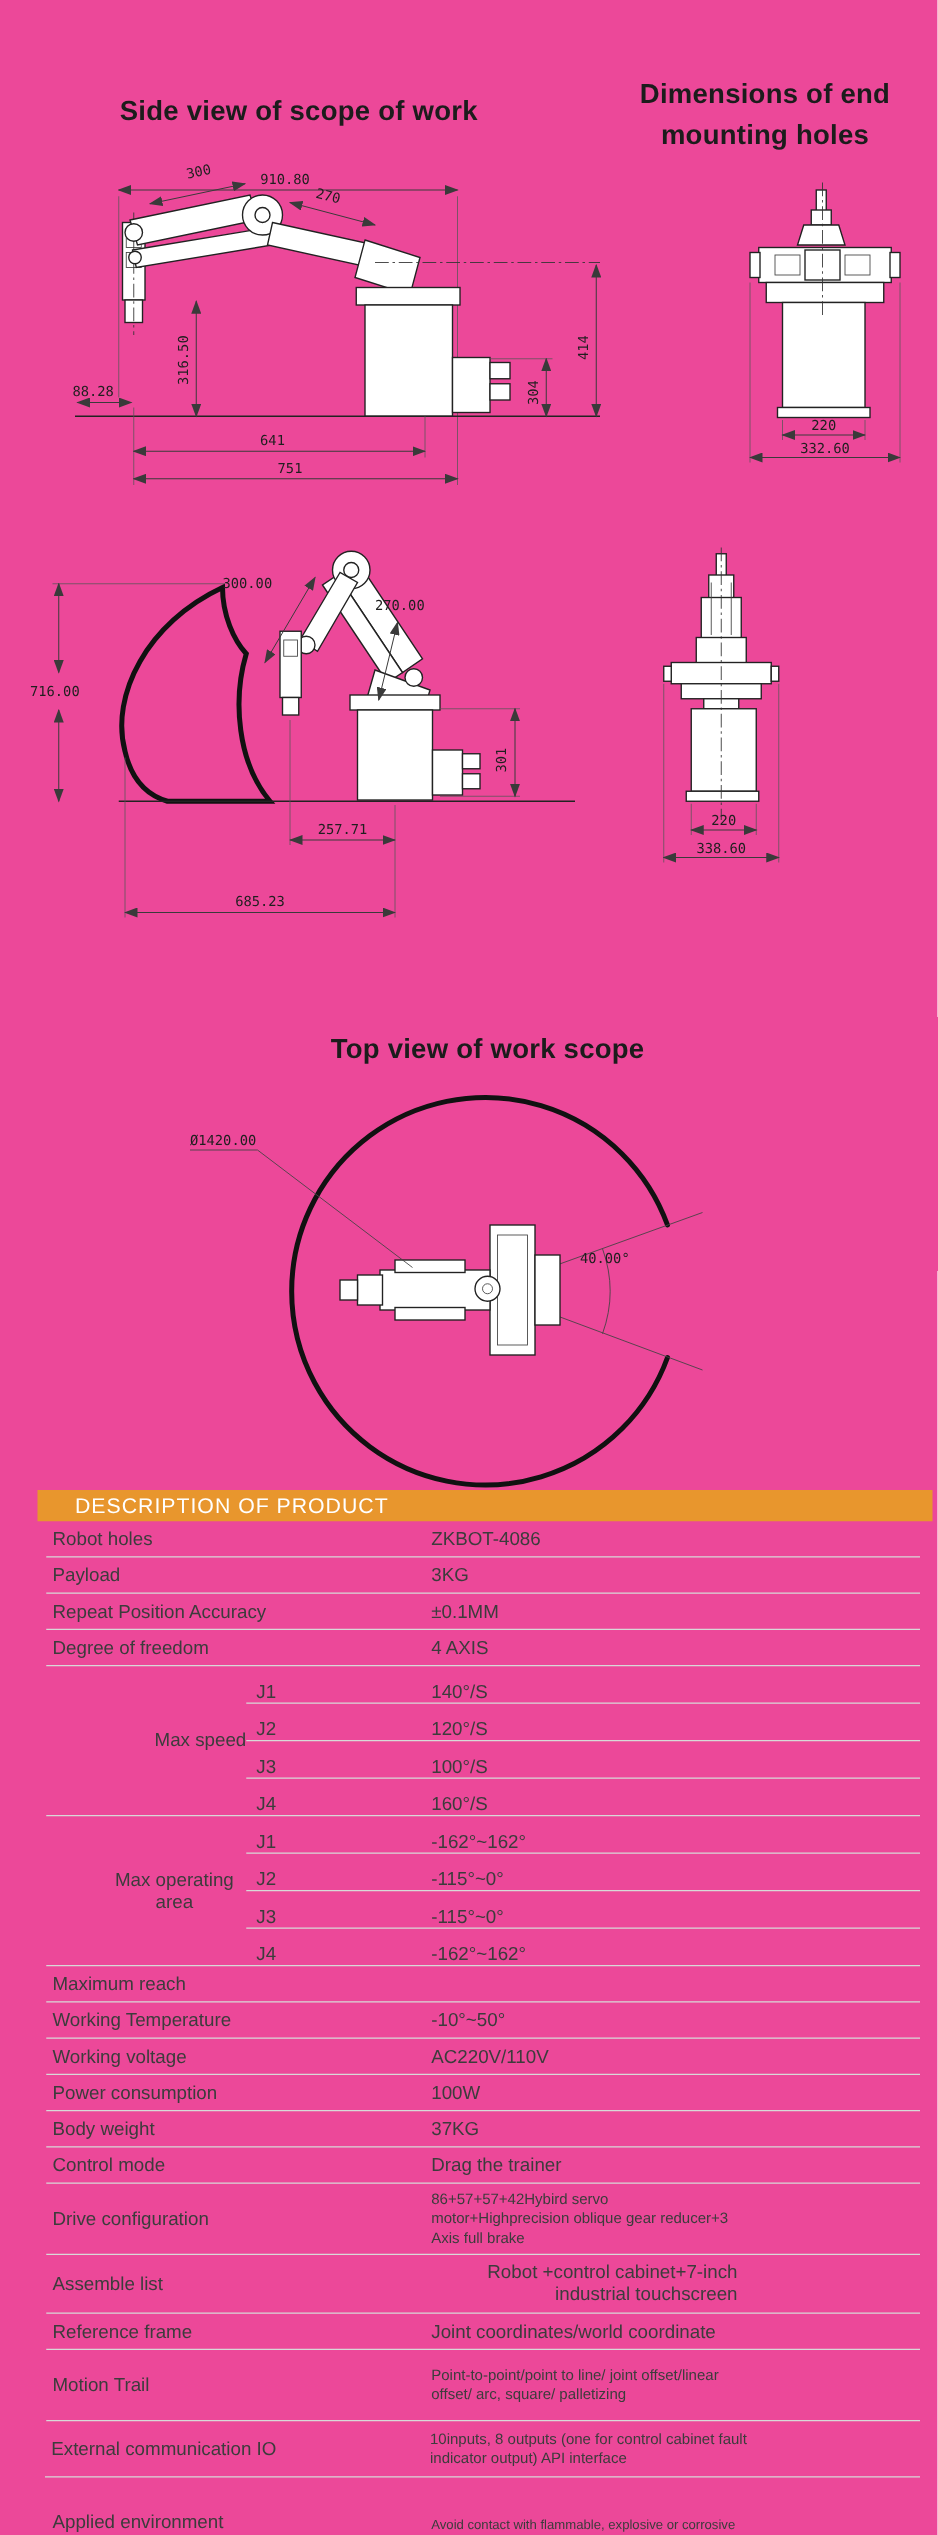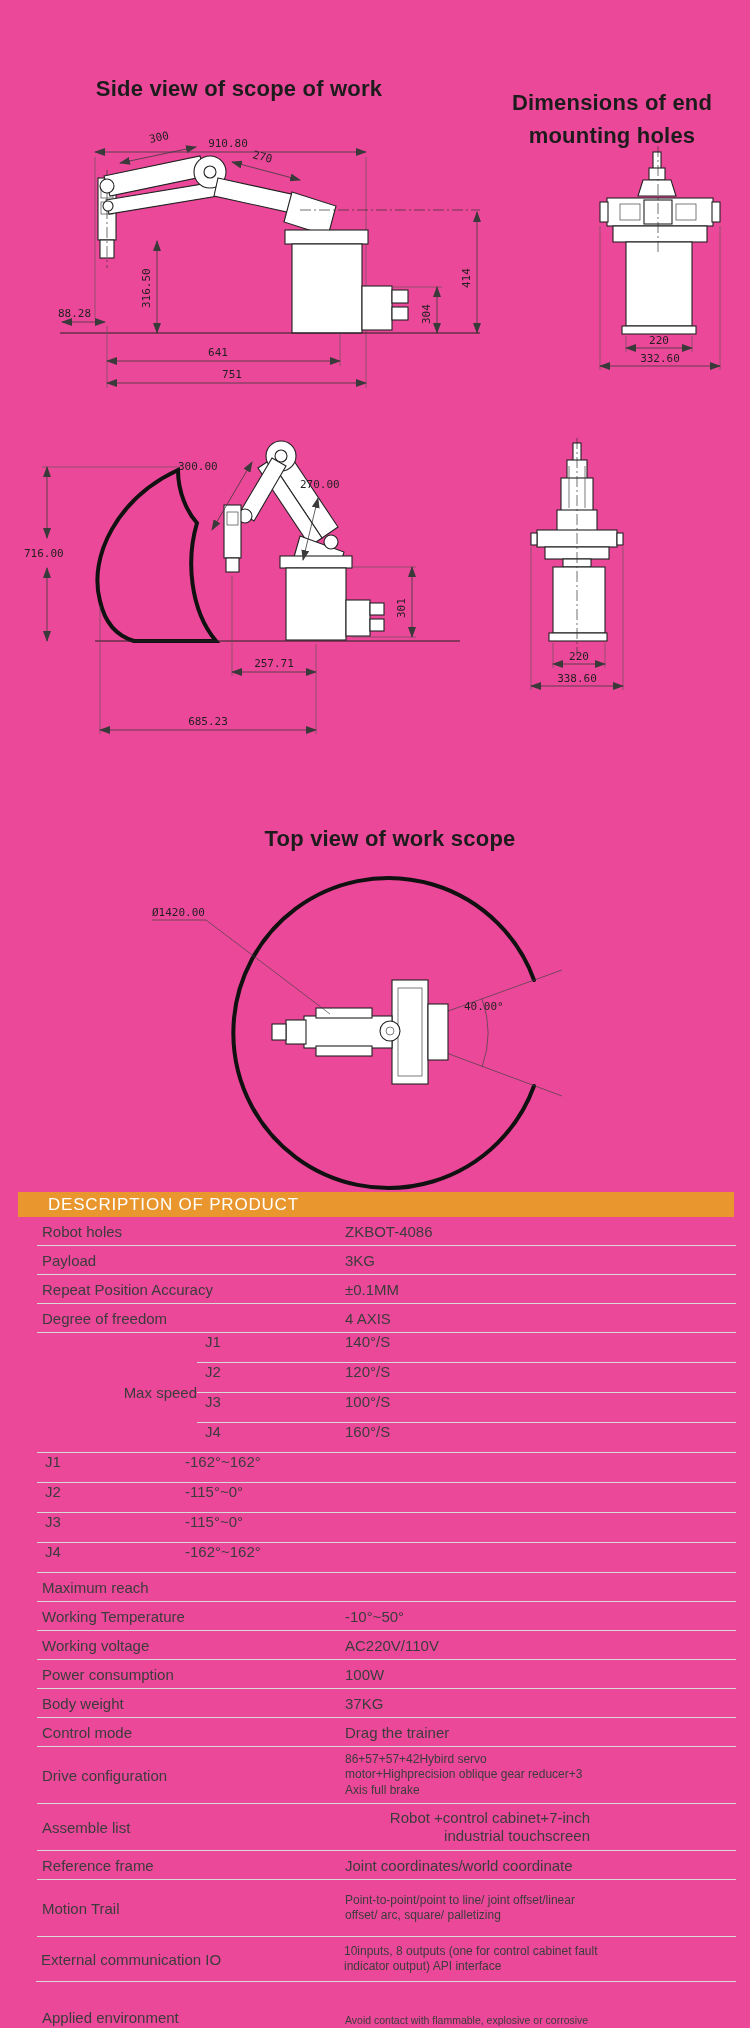--- a/index.html
+++ b/index.html
@@ -1,45 +1,45 @@
 <!DOCTYPE html>
 <html><head>
 <meta charset="utf-8">
 <style>
   html,body{margin:0;padding:0;background:#fff;}
   body{font-family:"Liberation Sans",sans-serif;color:#222;}
   #canvas{position:relative;width:750px;height:2028px;background:#ec4899;overflow:hidden;}
 
   .dwg-title{position:absolute;transform:translateX(-50%);font-size:22px;font-weight:600;
              color:#1c1c1c;white-space:nowrap;letter-spacing:0.2px;}
-  .dwg-title.two-line{white-space:normal;text-align:center;line-height:33px;width:260px;margin-top:28px;}
+  .dwg-title.two-line{white-space:normal;text-align:center;line-height:33px;width:260px;}
 
   svg{position:absolute;left:0;top:0;}
   .ln{stroke:#222;stroke-width:1.1;fill:none;}
   .lnf{stroke:#222;stroke-width:1.1;fill:#fff;}
   .thin{stroke:#444;stroke-width:0.7;fill:none;}
   .thick{stroke:#111;stroke-width:4;fill:none;stroke-linecap:round;}
   .dim{stroke:#3a3a3a;stroke-width:0.8;fill:none;marker-start:url(#ar);marker-end:url(#ar);}
   .ext{stroke:#555;stroke-width:0.6;fill:none;}
   .cl{stroke:#333;stroke-width:0.7;fill:none;stroke-dasharray:11 3 2 3;}
   .dimtxt{font-family:"DejaVu Sans Mono",monospace;font-size:11px;fill:#1f1f1f;}
 
-  .orange-bar{position:absolute;left:18px;top:1192px;width:716px;height:25px;
+  .orange-bar{position:absolute;left:30px;top:1192px;width:716px;height:25px;
               display:flex;align-items:center;}
   .orange-bar span{color:#fff;font-size:17px;font-weight:500;letter-spacing:0.8px;padding-left:30px;}
 
   .spec-table{position:absolute;left:15px;top:1217px;width:721px;font-size:15px;color:#3c3c3c;}
   .t-row{display:flex;align-items:center;border-bottom:1px solid #d8d8d8;margin-left:22px;min-height:28px;}
   .t-label{width:300px;padding-left:5px;box-sizing:border-box;}
   .t-value{flex:1;padding-left:8px;}
   .t-group{display:flex;border-bottom:1px solid #d8d8d8;margin-left:22px;}
   .t-group-label{width:160px;display:flex;align-items:center;justify-content:flex-end;text-align:center;}
   .t-group-label span{max-width:115px;display:inline-block;}
   .t-sub{flex:1;}
-  .t-subrow{display:flex;align-items:flex-start;height:29px;border-bottom:1px solid #d8d8d8;}
+  .t-subrow{display:flex;align-items:flex-end;height:29px;border-bottom:1px solid #d8d8d8;}
   .t-subrow:last-child{border-bottom:none;}
   .sub-label{width:140px;padding-left:8px;box-sizing:border-box;}
   .sub-value{flex:1;padding-left:8px;}
   .h56{min-height:56px;} .h46{min-height:46px;} .h44{min-height:44px;margin-left:21px;}
   .v-sm{font-size:12px;line-height:1.28;max-width:250px;}
   .v-sm2{font-size:12px;line-height:1.28;max-width:272px;}
   .v-xs{font-size:10.5px;line-height:1.25;max-width:250px;margin-top:32px;}
   .v-wrap{max-width:245px;line-height:1.2;text-align:right;}
 </style>
 </head>
@@ -285,20 +285,23 @@
           <div class="sub-value">100°/S</div>
         </div>
         <div class="t-subrow">
           <div class="sub-label">J4</div>
           <div class="sub-value">160°/S</div>
         </div>
       </div>
     </div>
 
     <div class="t-group">
+      <div class="t-group-label">
+        <span>Max operating area</span>
+      </div>
       <div class="t-sub">
         <div class="t-subrow">
           <div class="sub-label">J1</div>
           <div class="sub-value">-162°~162°</div>
         </div>
         <div class="t-subrow">
           <div class="sub-label">J2</div>
           <div class="sub-value">-115°~0°</div>
         </div>
         <div class="t-subrow">

